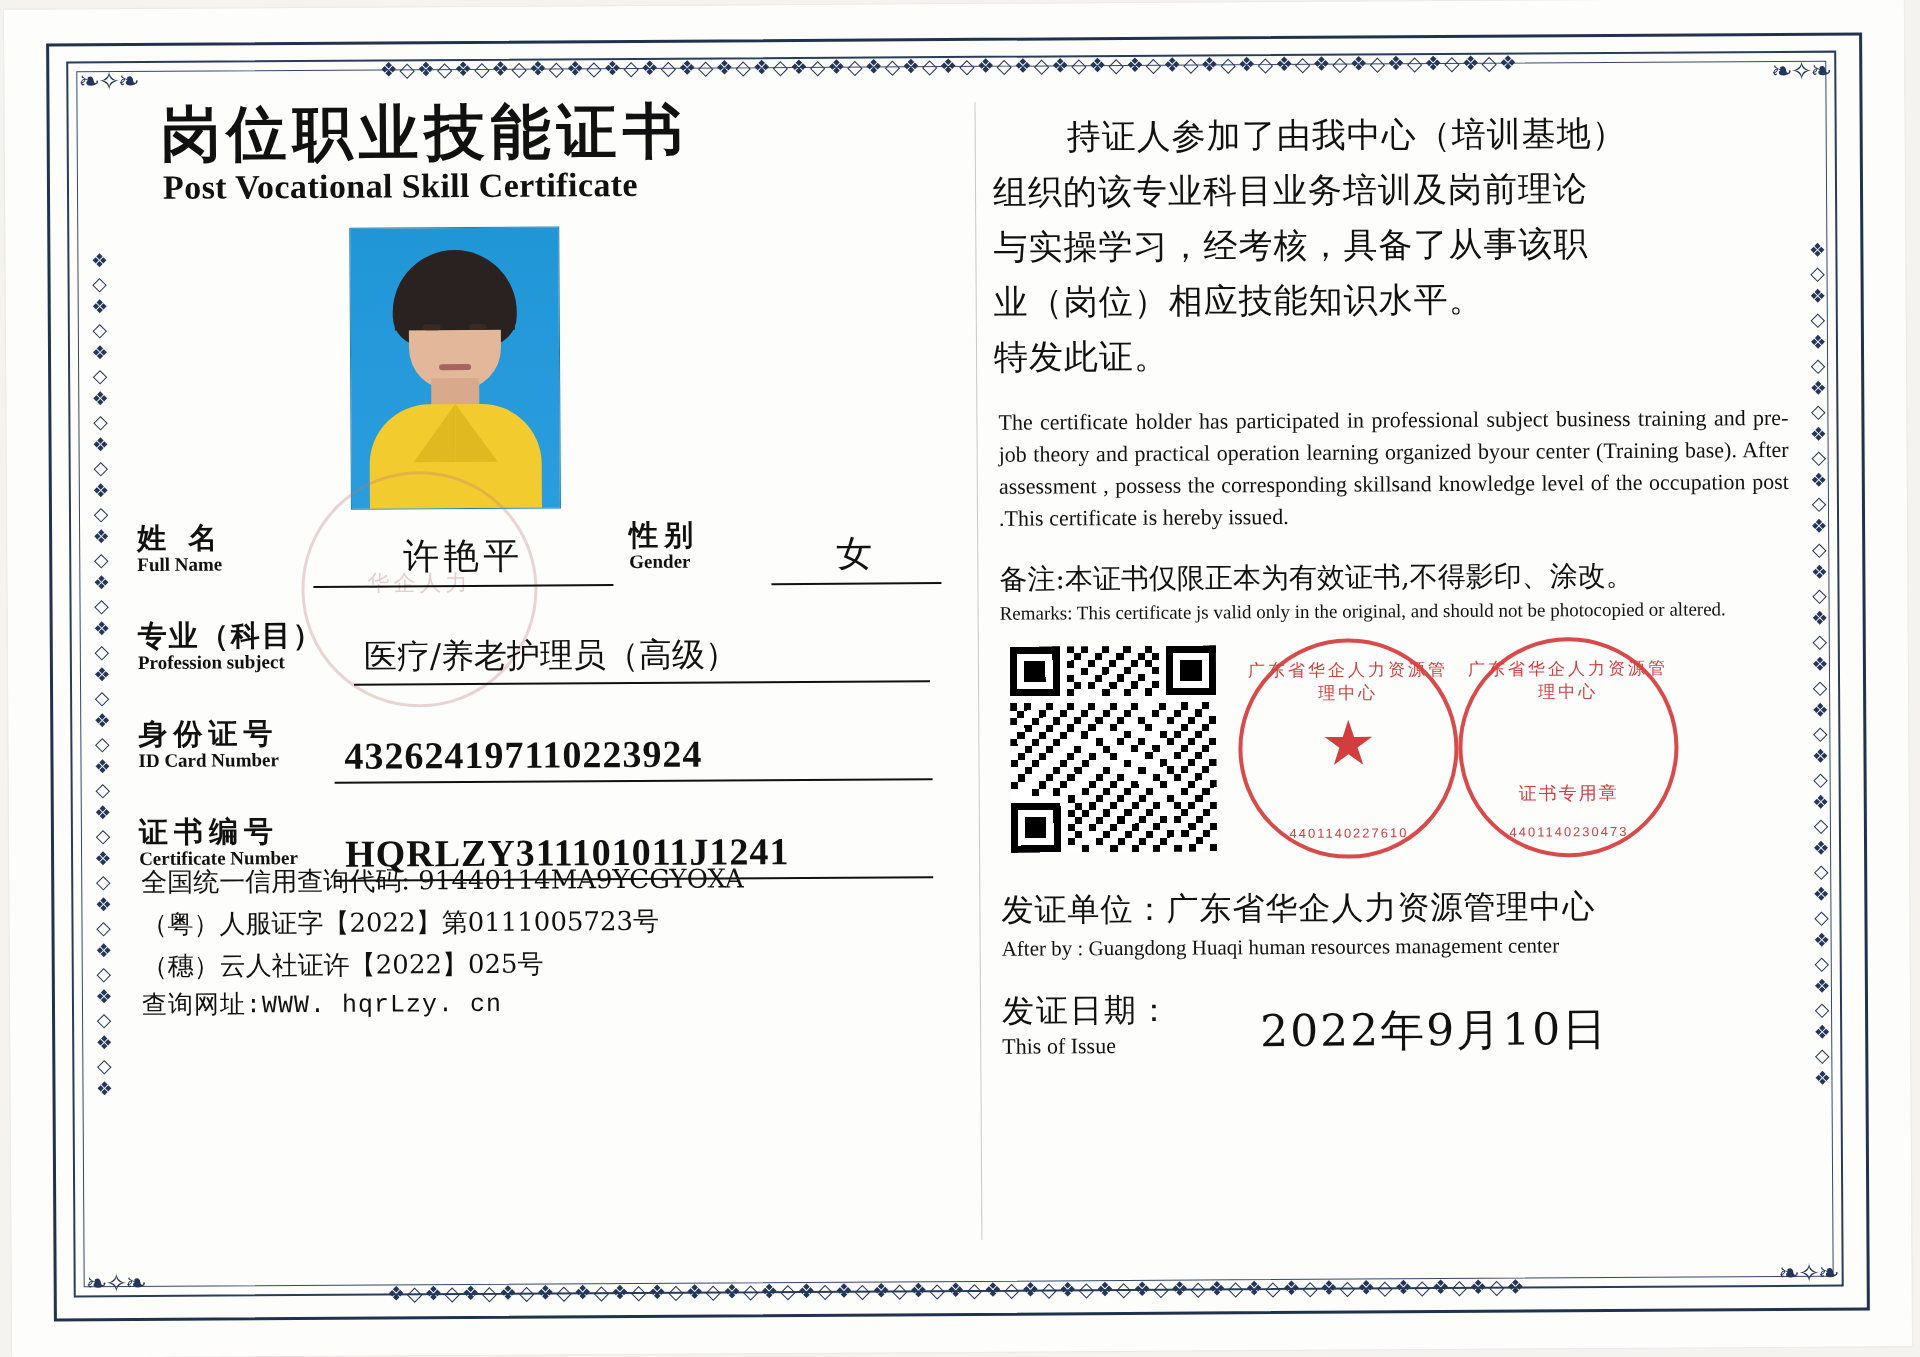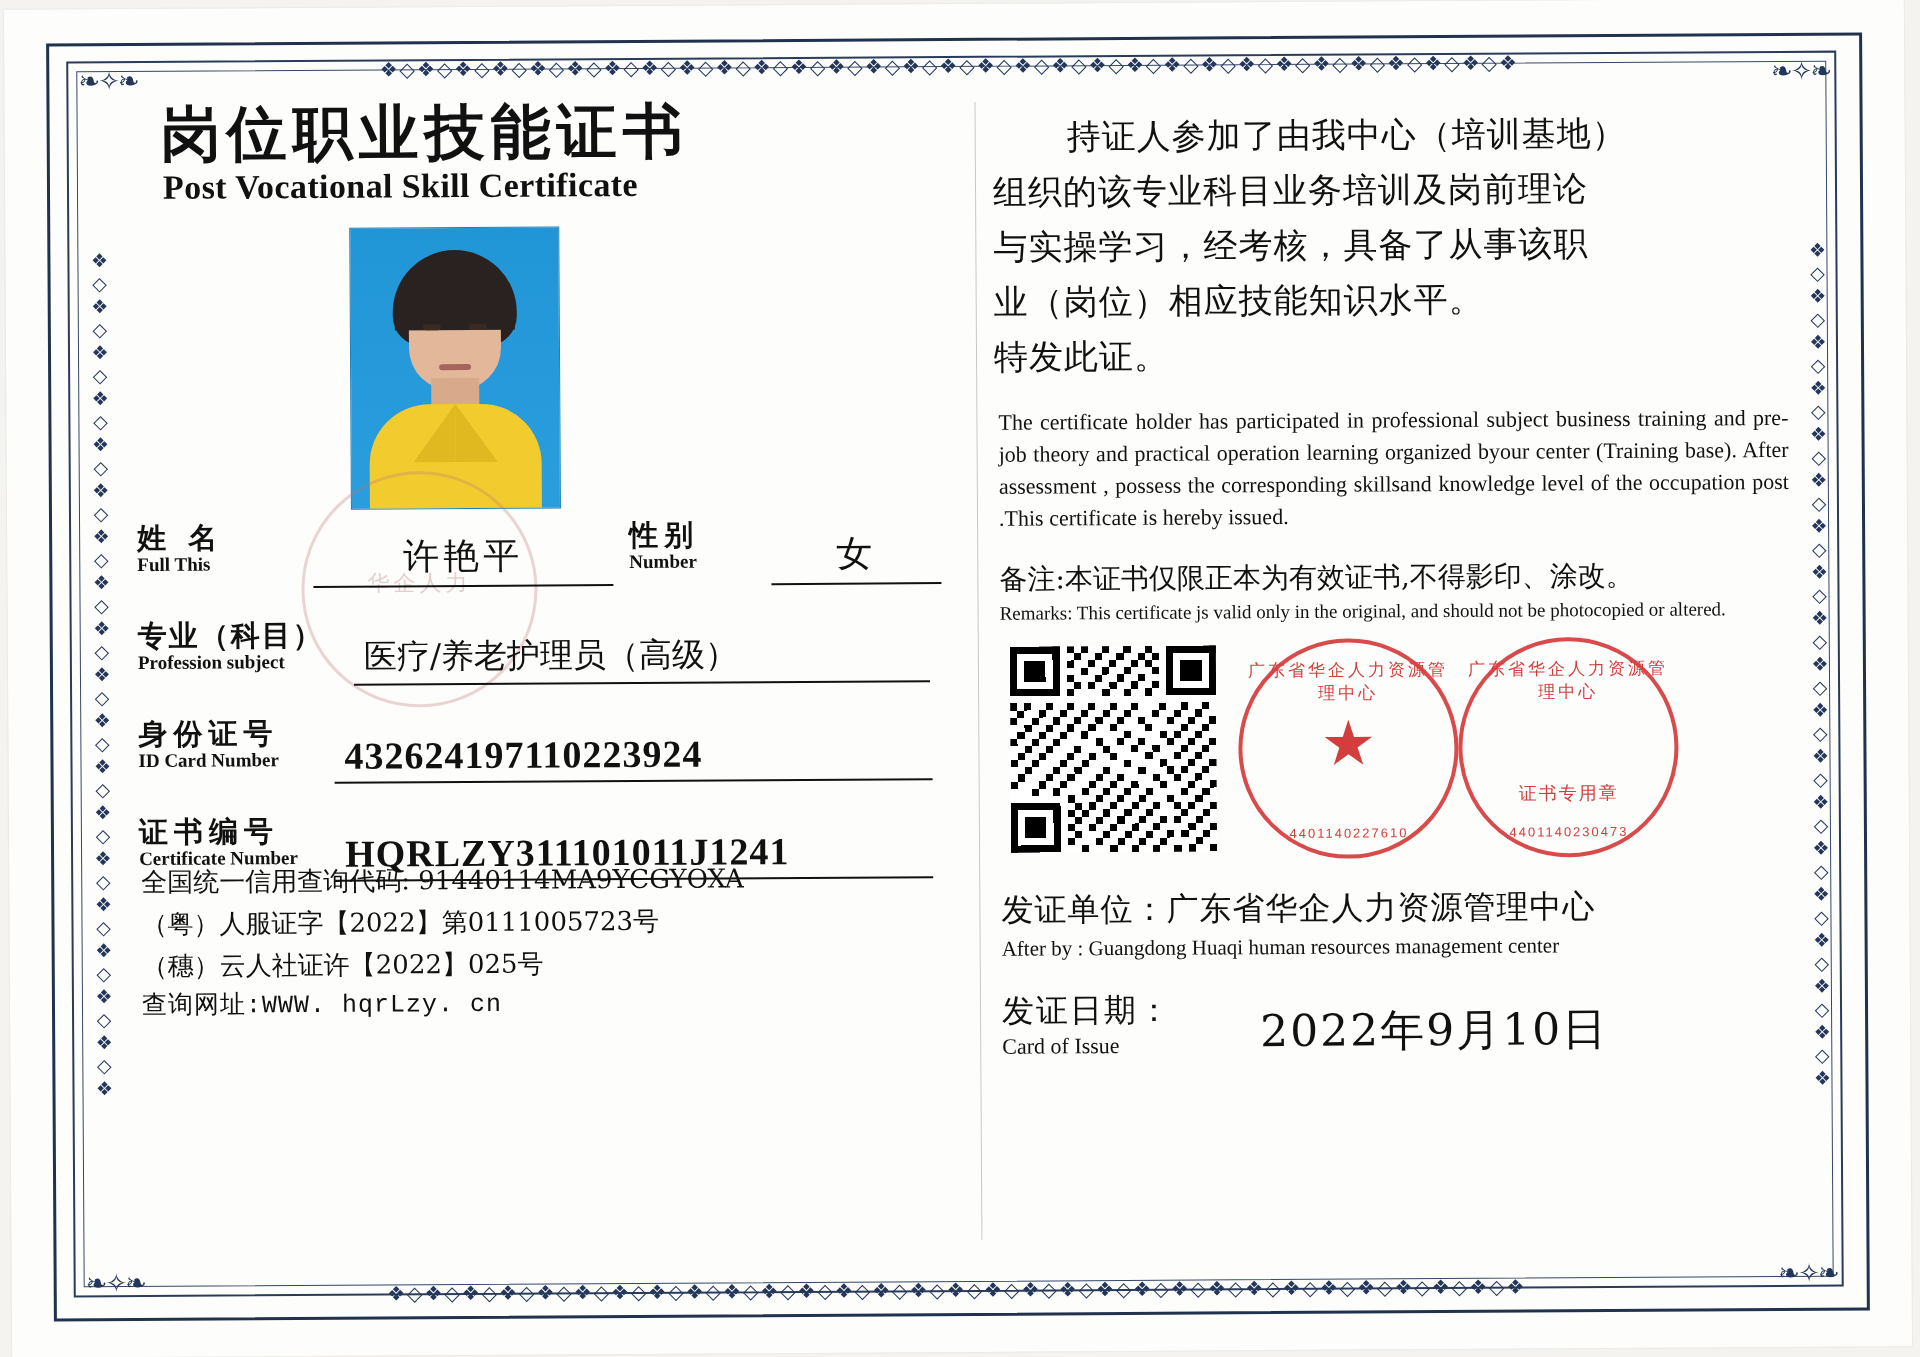--- a/index.html
+++ b/index.html
@@ -492,26 +492,26 @@
 
         <div class="watermark">
             <span>华企人力</span>
           </div>
 
         <div class="fields">
 
           <div class="field-row r-name">
             <div class="lbl">
               <span class="cn">姓  名</span>
-              <span class="en">Full This</span>
+              <span class="en">Full Name</span>
             </div>
             <div class="val val-hand val-name">许艳平</div>
             <div class="lbl lbl2">
               <span class="cn">性别</span>
-              <span class="en">Number</span>
+              <span class="en">Gender</span>
             </div>
             <div class="val val-hand val-gender">女</div>
           </div>
 
           <div class="field-row r-prof">
             <div class="lbl">
               <span class="cn">专业（科目）</span>
               <span class="en">Profession subject</span>
             </div>
             <div class="val">医疗/养老护理员（高级）</div>
@@ -799,20 +799,20 @@
             <span>发证单位：</span><span>广东省华企人力资源管理中心</span>
           </div>
           <div class="en">
             <span>After by :</span>
             <span>Guangdong Huaqi human resources management center</span>
           </div>
         </div>
 
         <div class="issue-date">
           <div class="lbl-cn">发证日期：</div>
-          <div class="lbl-en">Card of Issue</div>
+          <div class="lbl-en">This of Issue</div>
           <div class="date-val">2022年9月10日</div>
         </div>
 
       </div>
     </div>
   </div>
 </div>
 
 </body></html>

